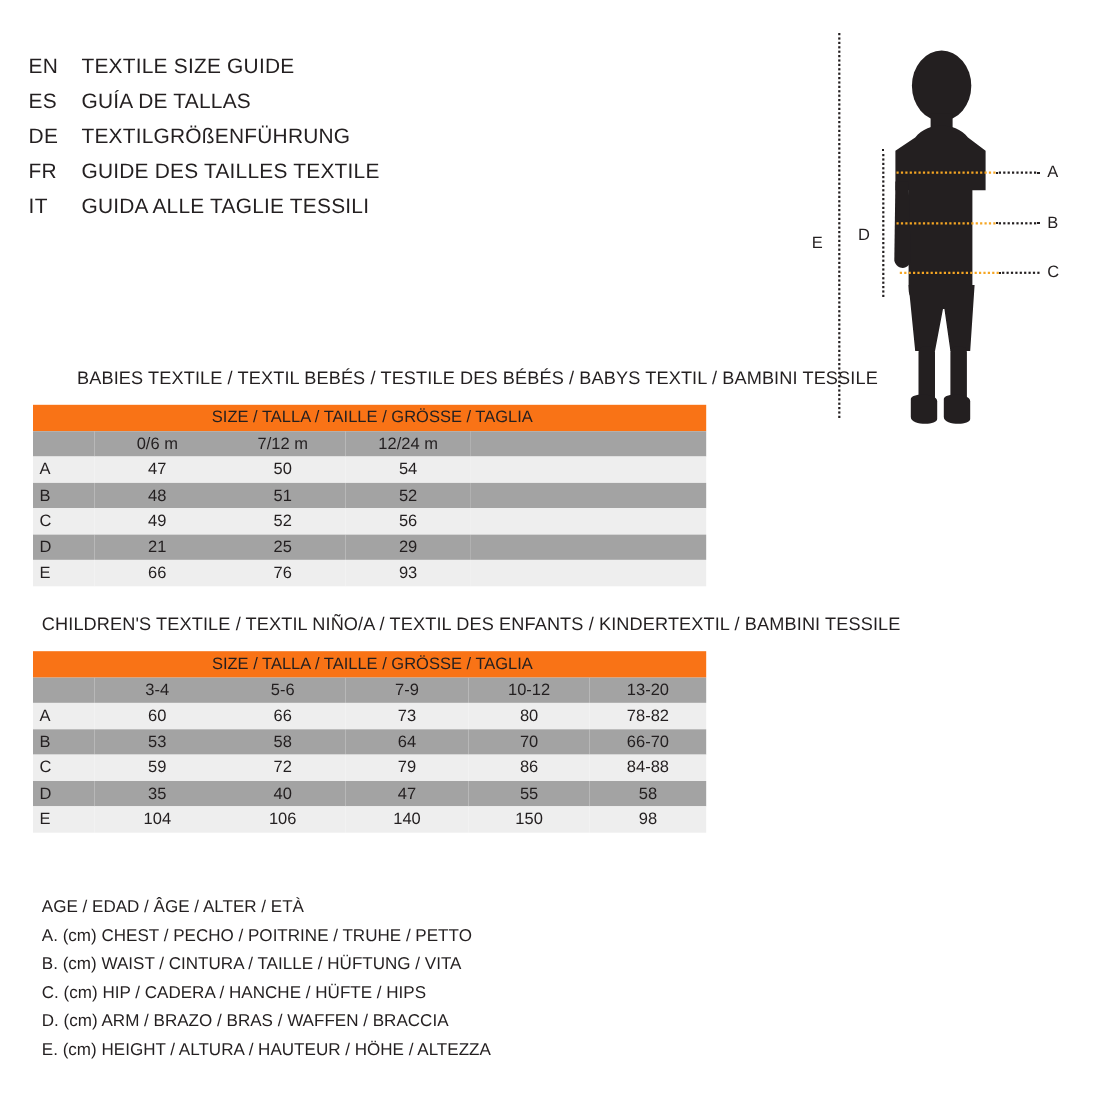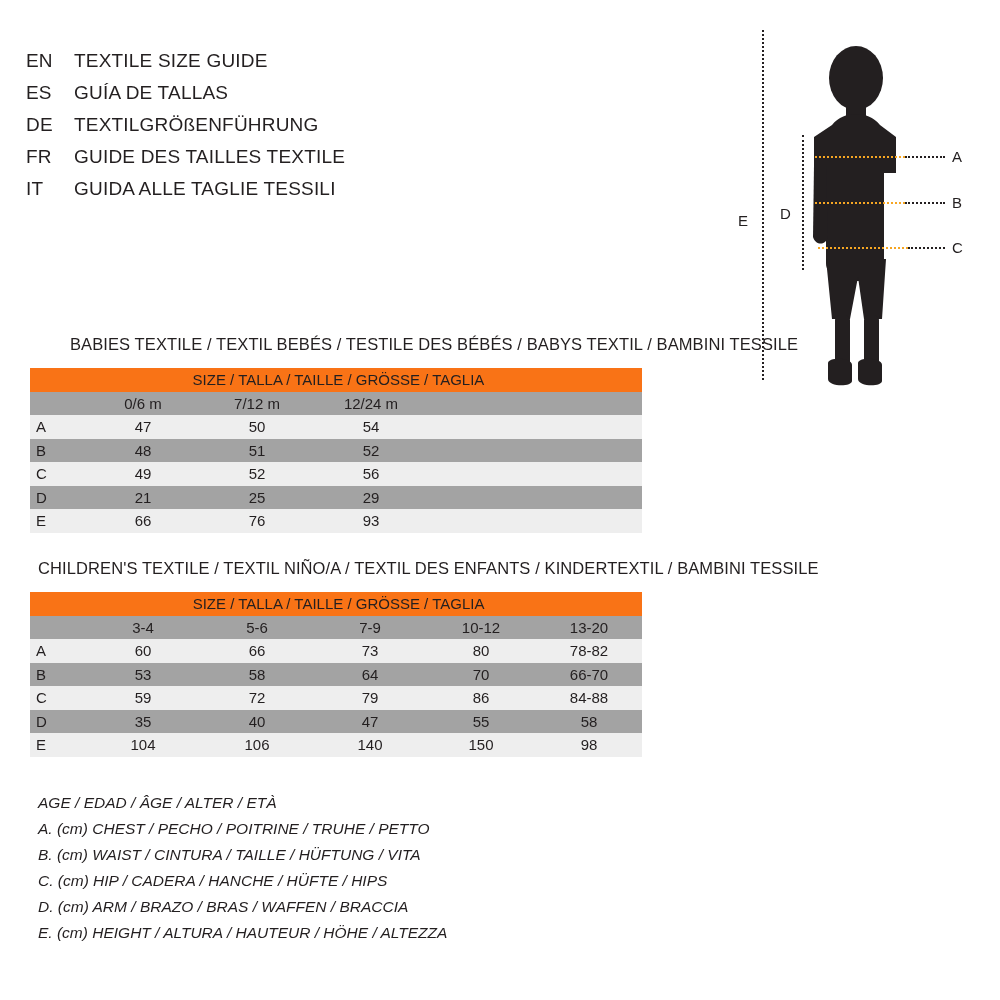--- a/index.html
+++ b/index.html
@@ -105,23 +105,22 @@
   .col-label {
     text-align: left !important;
     padding-left: 6px !important;
     width: 56px;
   }
 
   
   .legend {
     position: absolute;
     left: 38px;
-    top: 790px;
+    top: 812px;
     width: 640px;
-    font-style: italic;
   }
   .legend-line {
     font-size: 15.5px;
     height: 26px;
     line-height: 26px;
     color: #231f20;
     white-space: nowrap;
   }
 </style>
 </head>

